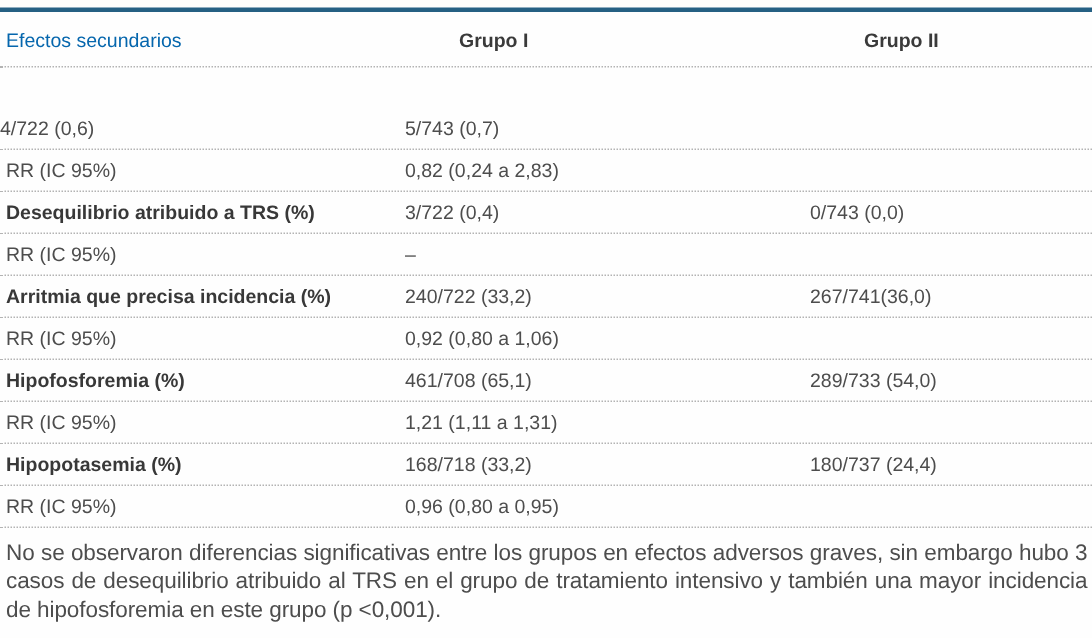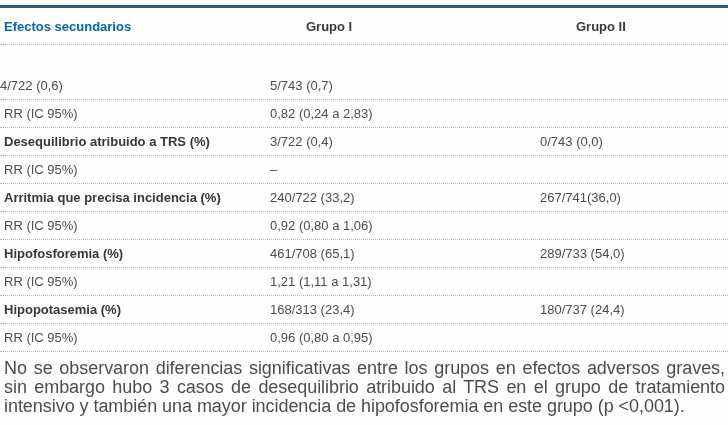--- a/index.html
+++ b/index.html
@@ -27,21 +27,21 @@
     grid-template-columns: 270px 270px 1fr;
     align-items: center;
     min-height: 27px;
     border-bottom: 1px dotted #b3b3b3;
     font-size: 13px;
     color: #4d4d4d;
   }
   .trow .c1 { padding-left: 4px; }
   .header-row { min-height: 36px; }
   .header-row .c1 {
-    font-weight: bold;
+    font-weight: normal;
     color: #0566ad;
   }
   .header-row .c2, .header-row .c3 {
     font-weight: bold;
     color: #3a3a3a;
     margin-left: 36px;
   }
   .bold .c1 {
     font-weight: bold;
     color: #383838;
@@ -49,21 +49,21 @@
   .twoline { min-height: 54px; align-items: end; }
   .twoline .c1 { line-height: 27px; align-self: center; }
   .twoline .c2, .twoline .c3 {
     height: 27px;
     display: flex;
     align-items: center;
   }
   .footnote {
     box-sizing: border-box;
     padding: 7px 3px 10px 4px;
-    font-size: 18px;
+    font-size: 15px;
     line-height: 19px;
     letter-spacing: -0.05px;
     color: #4d4d4d;
     text-align: justify;
   }
 </style>
 </head>
 <body>
 
 <div class="page">
@@ -117,21 +117,21 @@
     </div>
 
     <div class="trow">
       <div class="c1">RR (IC 95%)</div>
       <div class="c2">1,21 (1,11 a 1,31)</div>
       <div class="c3"></div>
     </div>
 
     <div class="trow bold">
       <div class="c1">Hipopotasemia (%)</div>
-      <div class="c2">168/313 (23,4)</div>
+      <div class="c2">168/718 (33,2)</div>
       <div class="c3">180/737 (24,4)</div>
     </div>
 
     <div class="trow">
       <div class="c1">RR (IC 95%)</div>
       <div class="c2">0,96 (0,80 a 0,95)</div>
       <div class="c3"></div>
     </div>
 
     <div class="footnote">No se observaron diferencias significativas entre los grupos en efectos adversos graves, sin embargo hubo 3 casos de desequilibrio atribuido al TRS en el grupo de tratamiento intensivo y también una mayor incidencia de hipofosforemia en este grupo (p &lt;0,001).</div>

